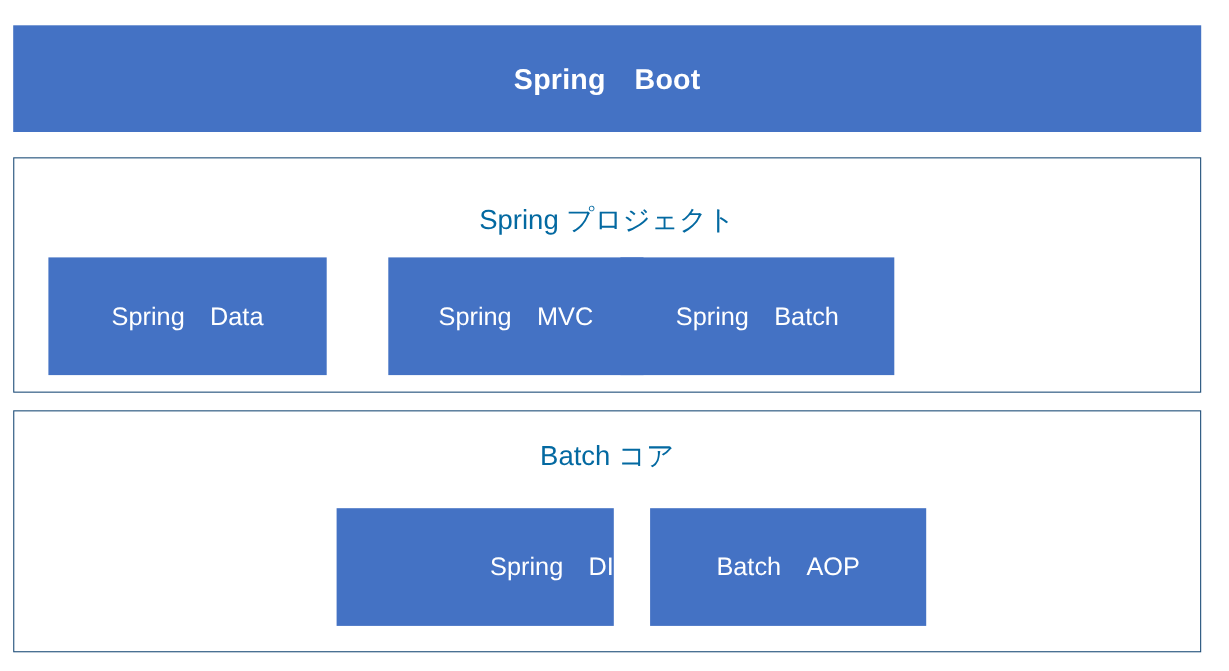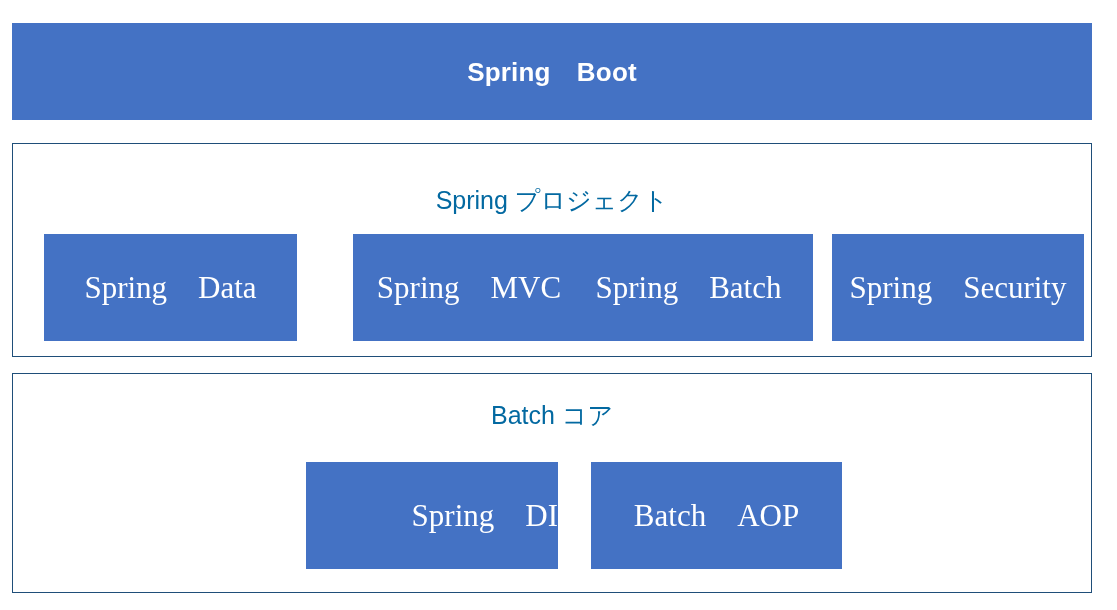--- a/index.html
+++ b/index.html
@@ -76,24 +76,23 @@
   .module-box {
     position: absolute;
     background: #4472c4;
     box-sizing: border-box;
     display: flex;
     align-items: center;
     justify-content: center;
   }
   .module-label {
     color: #ffffff;
-    font-size: 31px;
+    font-size: 23px;
     line-height: 1;
     white-space: pre;
-    font-family: Liberation Serif, serif;
   }
 
   
   .layer-projects .module-box {
     top: 90px;
     height: 107px;
   }
   .box-data     { left: 31px;  width: 253px; }
   .box-mvc      { left: 293px; width: 232px; margin-left: 47px; }
   .box-batch    { left: 551px; width: 249px; }
@@ -124,23 +123,20 @@
     </div>
 
     <div class="module-box box-mvc">
       <span class="module-label">Spring　MVC</span>
     </div>
 
     <div class="module-box box-batch">
       <span class="module-label">Spring　Batch</span>
     </div>
 
-    <div class="module-box box-security">
-      <span class="module-label">Spring　Security</span>
-    </div>
   </div>
 
   <div class="layer layer-core">
     <div class="layer-title">Batch コア</div>
 
     <div class="module-box box-di">
       <span class="module-label">Spring　DI</span>
     </div>
 
     <div class="module-box box-aop">

